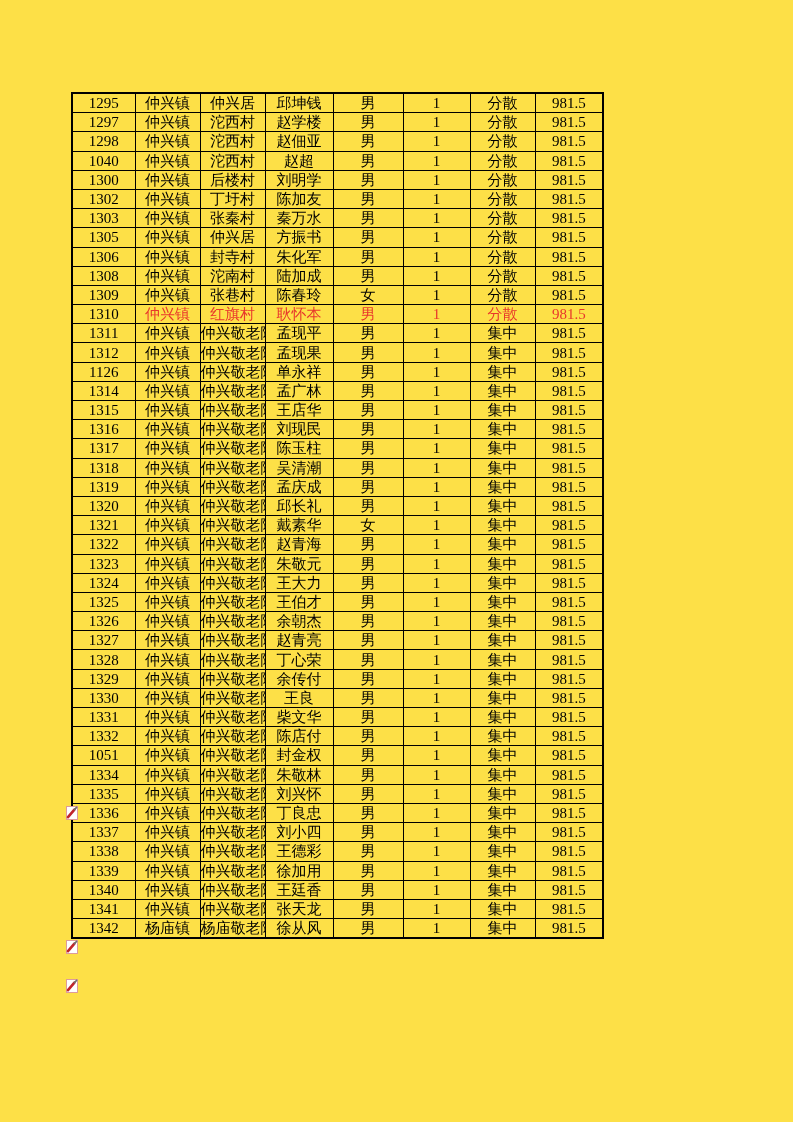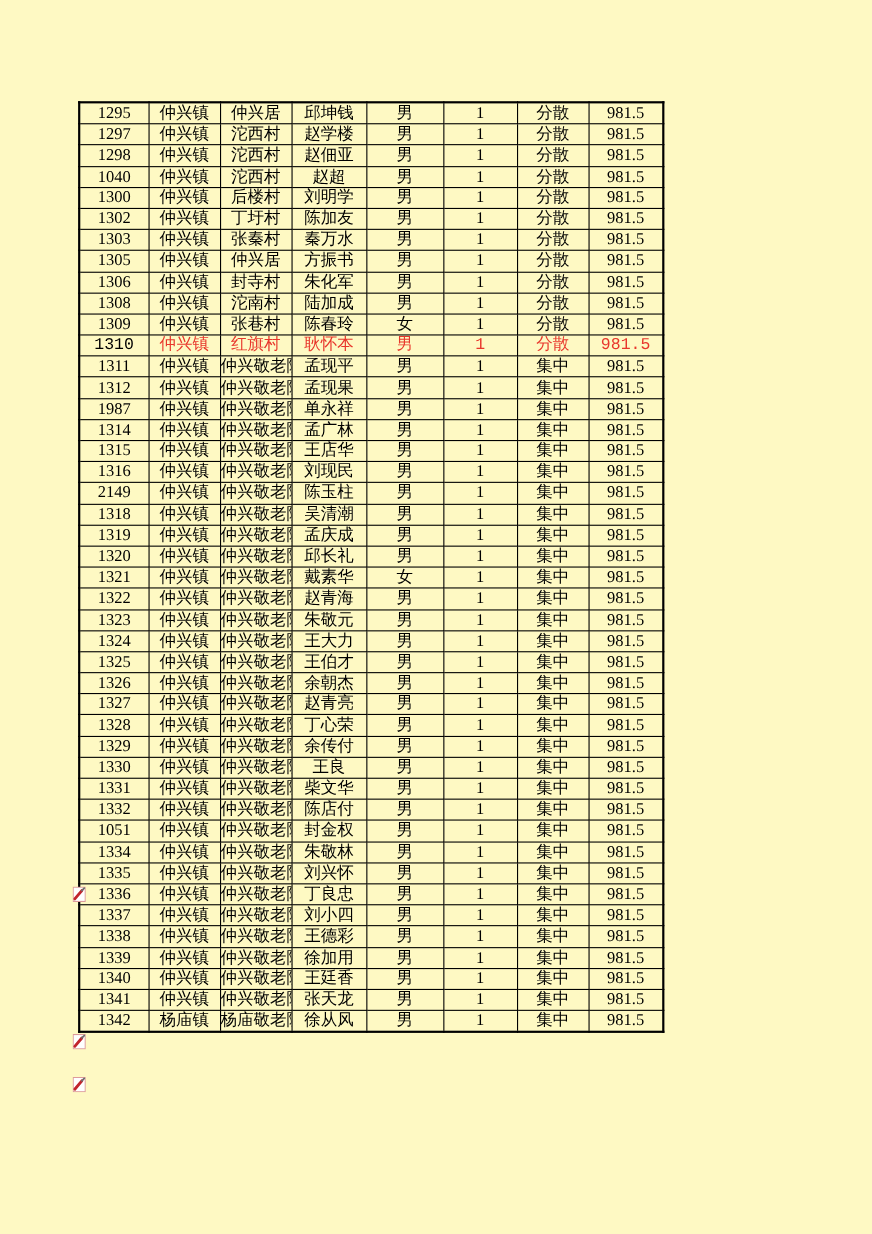--- a/index.html
+++ b/index.html
@@ -9,21 +9,21 @@
   body {
     width: 793px;
     height: 1122px;
     background: #ffffff;
     font-family: "Liberation Serif", "DejaVu Serif", serif;
   }
   .page {
     position: relative;
     width: 793px;
     height: 1122px;
-    background: #fef9c3;
+    background: #fde047;
     overflow: hidden;
   }
   table.roster {
     position: absolute;
     left: 71px;
     top: 92px;
     width: 531px;
     border-collapse: collapse;
     table-layout: fixed;
     border: 2px solid var(--border, #000);
@@ -35,21 +35,20 @@
     text-align: center;
     vertical-align: middle;
     font-size: 15px;
     line-height: 18px;
     white-space: nowrap;
     overflow: hidden;
     color: var(--ink, #000);
   }
   tr.red-row td {
     color: var(--red, #e8372c);
-    font-family: Liberation Mono, monospace;
   }
   tr.red-row td.black-cell {
     color: var(--ink, #000);
   }
   .marker {
     position: absolute;
     width: 12px;
     height: 14px;
     left: 66px;
   }
@@ -207,21 +206,21 @@
           <td>1312</td>
           <td>仲兴镇</td>
           <td>仲兴敬老院</td>
           <td>孟现果</td>
           <td>男</td>
           <td>1</td>
           <td>集中</td>
           <td>981.5</td>
         </tr>
         <tr>
-          <td>1987</td>
+          <td>1126</td>
           <td>仲兴镇</td>
           <td>仲兴敬老院</td>
           <td>单永祥</td>
           <td>男</td>
           <td>1</td>
           <td>集中</td>
           <td>981.5</td>
         </tr>
         <tr>
           <td>1314</td>
@@ -247,21 +246,21 @@
           <td>1316</td>
           <td>仲兴镇</td>
           <td>仲兴敬老院</td>
           <td>刘现民</td>
           <td>男</td>
           <td>1</td>
           <td>集中</td>
           <td>981.5</td>
         </tr>
         <tr>
-          <td>2149</td>
+          <td>1317</td>
           <td>仲兴镇</td>
           <td>仲兴敬老院</td>
           <td>陈玉柱</td>
           <td>男</td>
           <td>1</td>
           <td>集中</td>
           <td>981.5</td>
         </tr>
         <tr>
           <td>1318</td>

